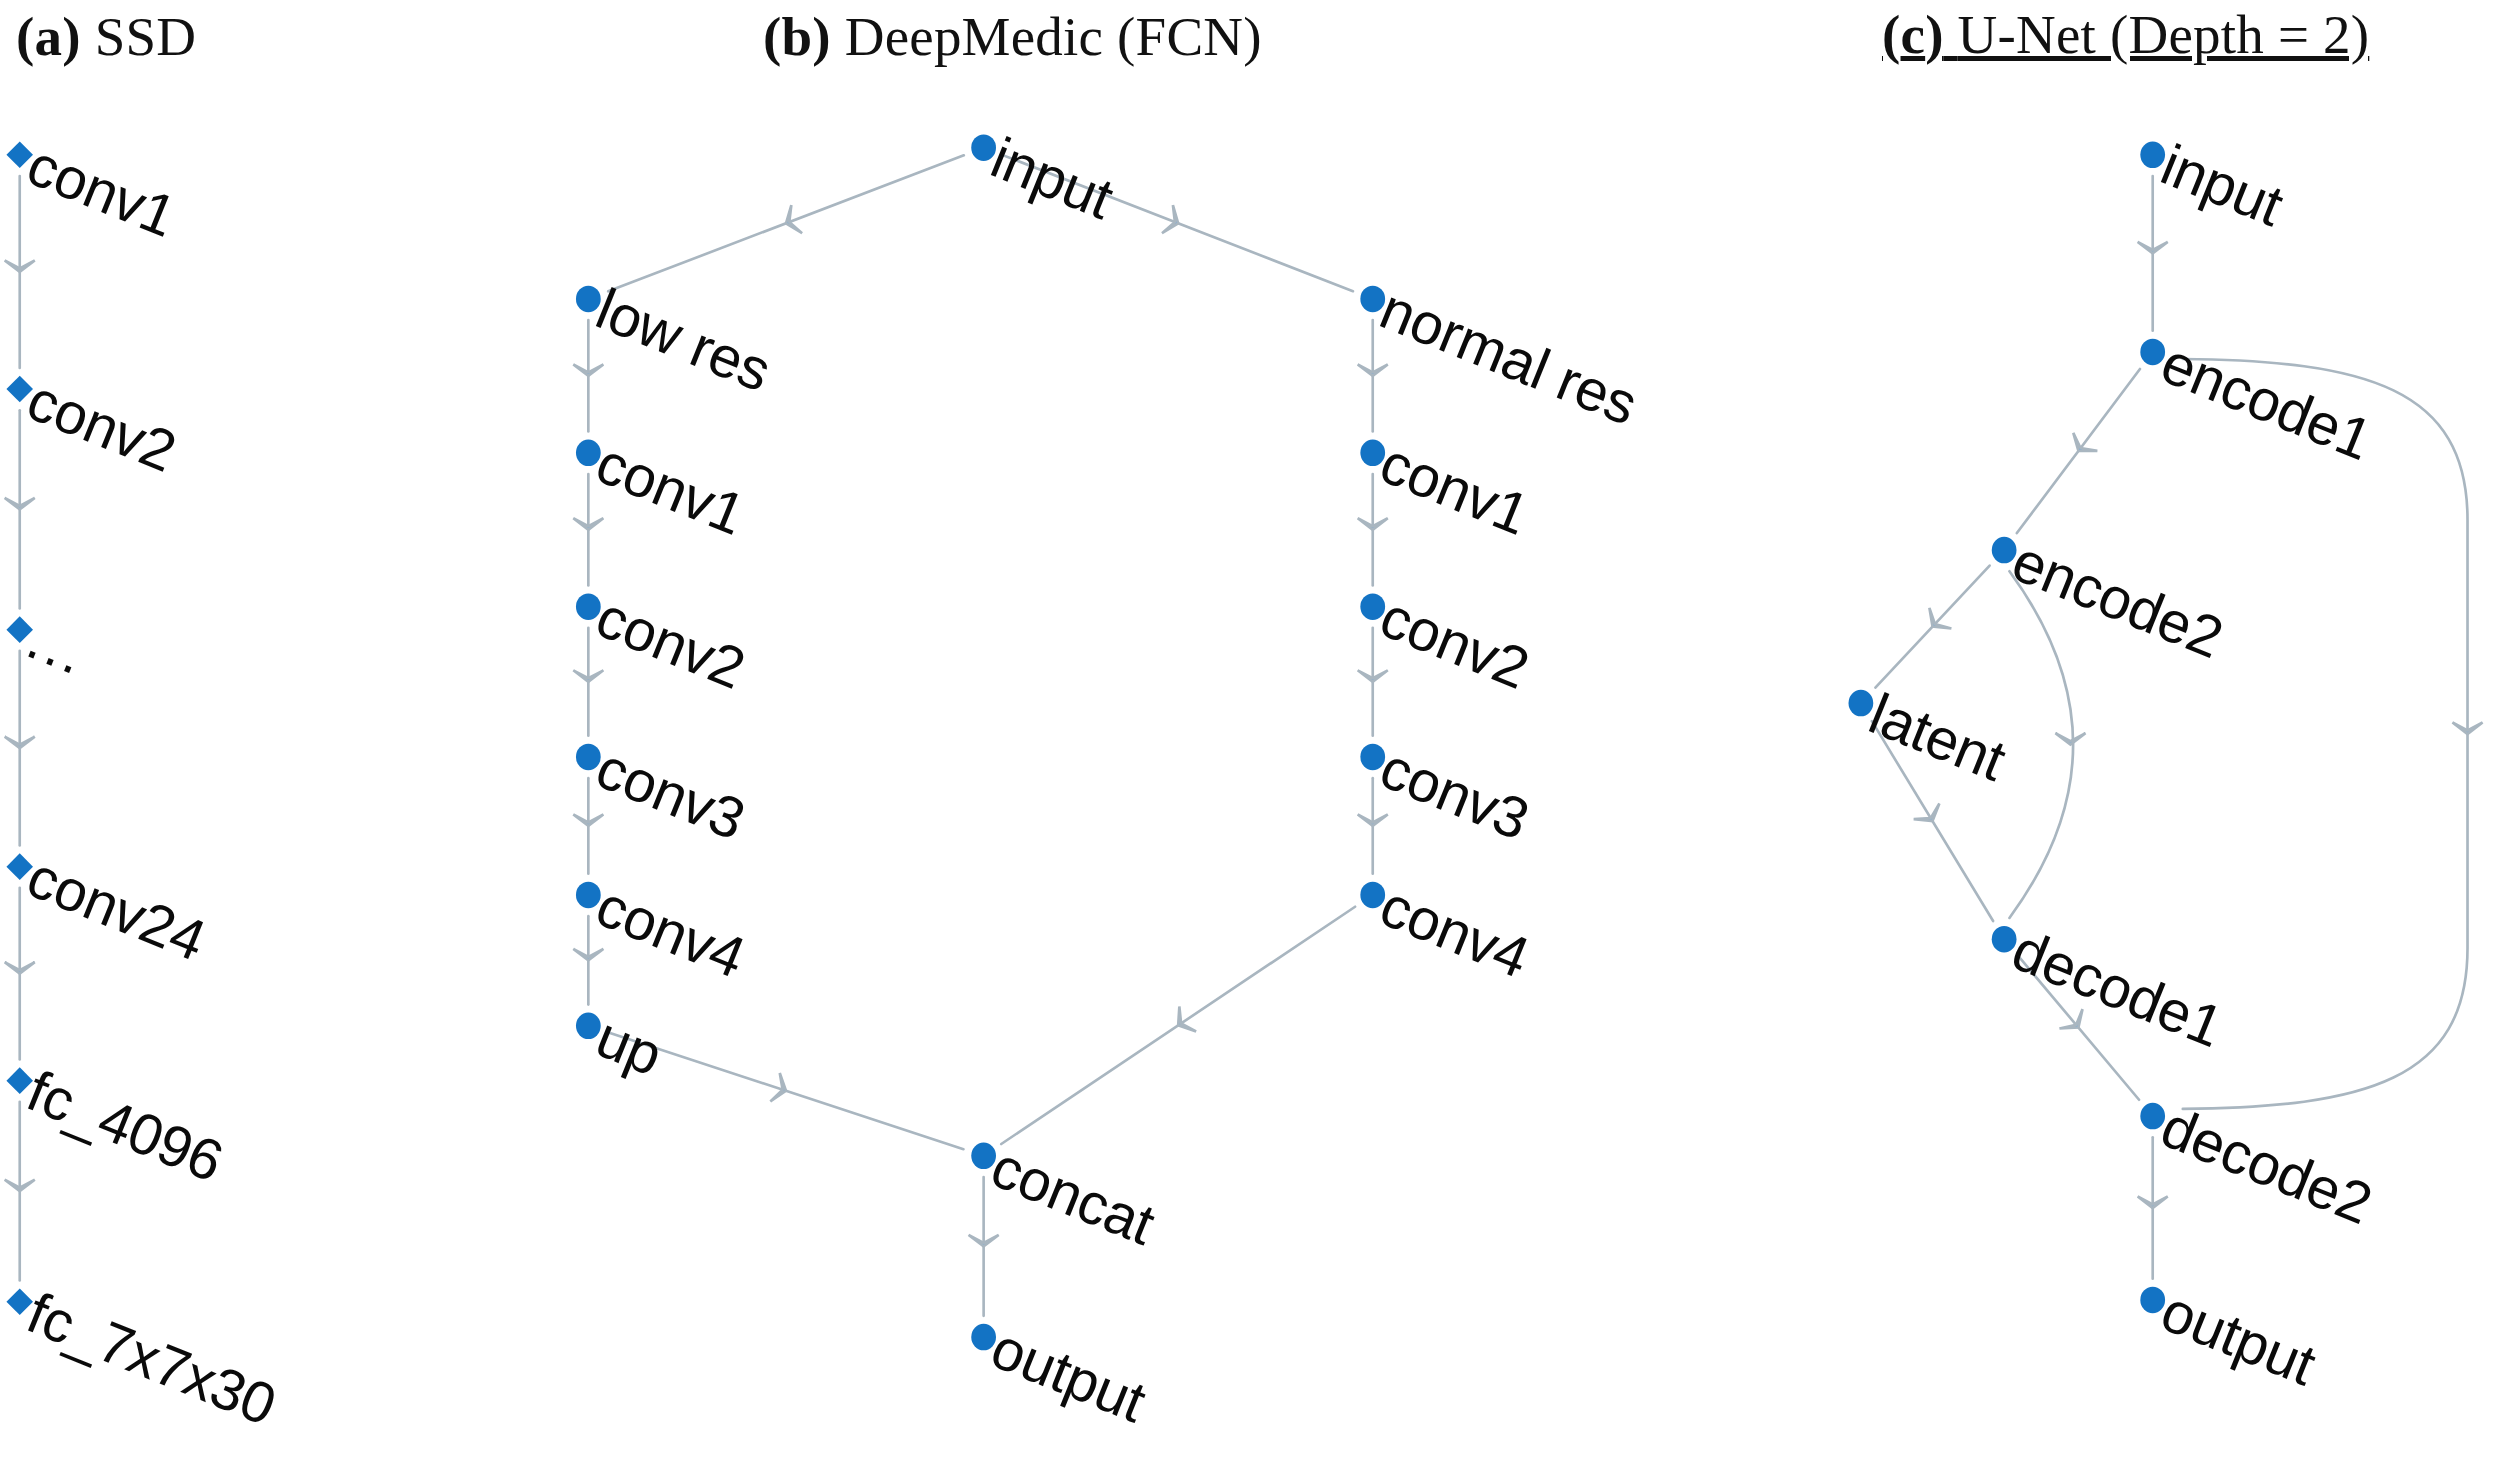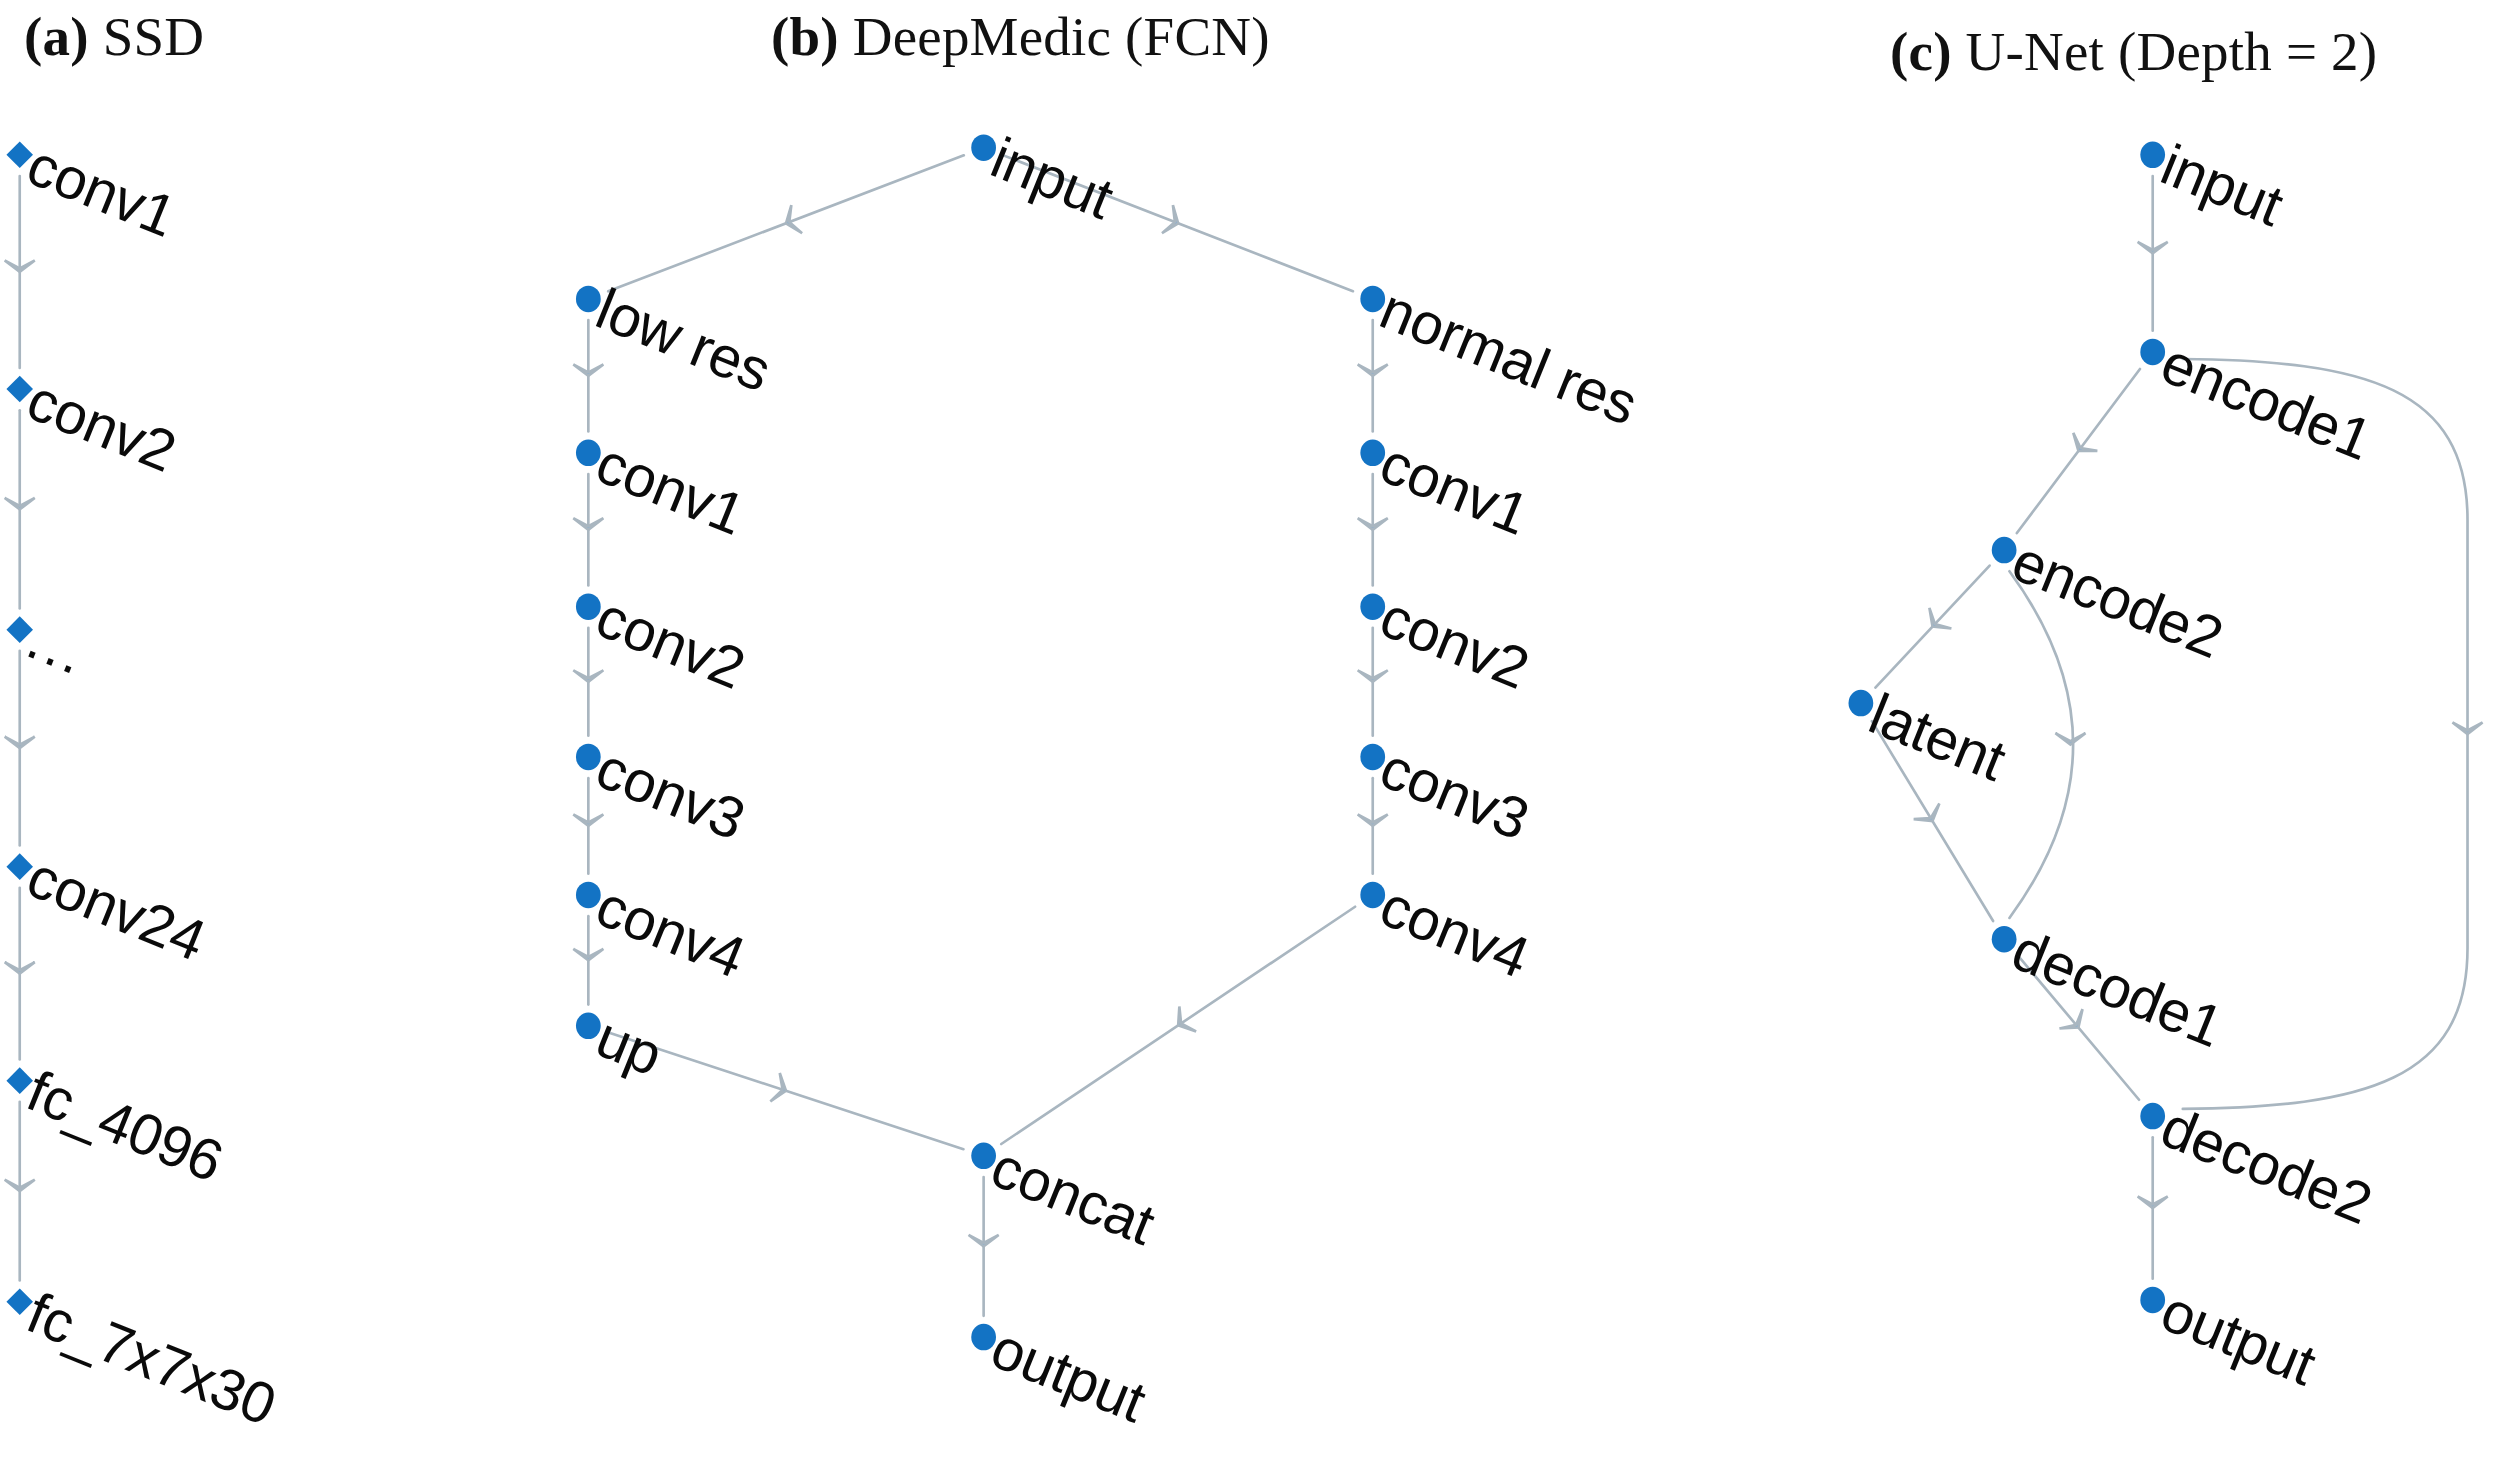--- a/index.html
+++ b/index.html
@@ -9,21 +9,20 @@
     -webkit-font-smoothing:antialiased;
   }
   .panel{position:absolute;top:0;height:1483px;}
   .panel-title{
     position:absolute;
     font-family:"Liberation Serif", serif;
     font-size:55px;
     color:#111111;
     white-space:nowrap;
     letter-spacing:0.2px;
-    margin-left:8px;
   }
   .panel-title .tag{font-weight:bold;}
   svg.graph{position:absolute;left:0;top:0;overflow:visible;}
   .node-label{
     position:absolute;
     font-family:"Liberation Sans", sans-serif;
     font-size:58px;
     color:#0a0a0a;
     white-space:nowrap;
     transform-origin:0% 50%;
@@ -45,21 +44,21 @@
 </div>
 
 <div class="panel" style="left:0;width:1805px;">
   <div class="panel-title" style="left:763px;top:5.3px;">
     <span class="tag">(<b>b</b>)</span>
     <span>DeepMedic (FCN)</span>
   </div>
 </div>
 
 <div class="panel" style="left:0;width:2512px;">
-  <div class="panel-title" style="left:1882px;top:20px;">
+  <div class="panel-title" style="left:1882px;top:3px;text-decoration:underline;">
     <span class="tag">(<b>c</b>)</span>
     <span>U-Net (Depth = 2)</span>
   </div>
 </div>
 
 <svg class="graph" width="2512" height="1483" viewBox="0 0 2840 1677">
   <defs>
     <marker id="ah" markerWidth="16" markerHeight="16" refX="7" refY="6" orient="auto" markerUnits="userSpaceOnUse">
       <path d="M0,0 L12,6 L0,12 L3.2,6 Z" fill="#6fa8dc"></path>
     </marker>

